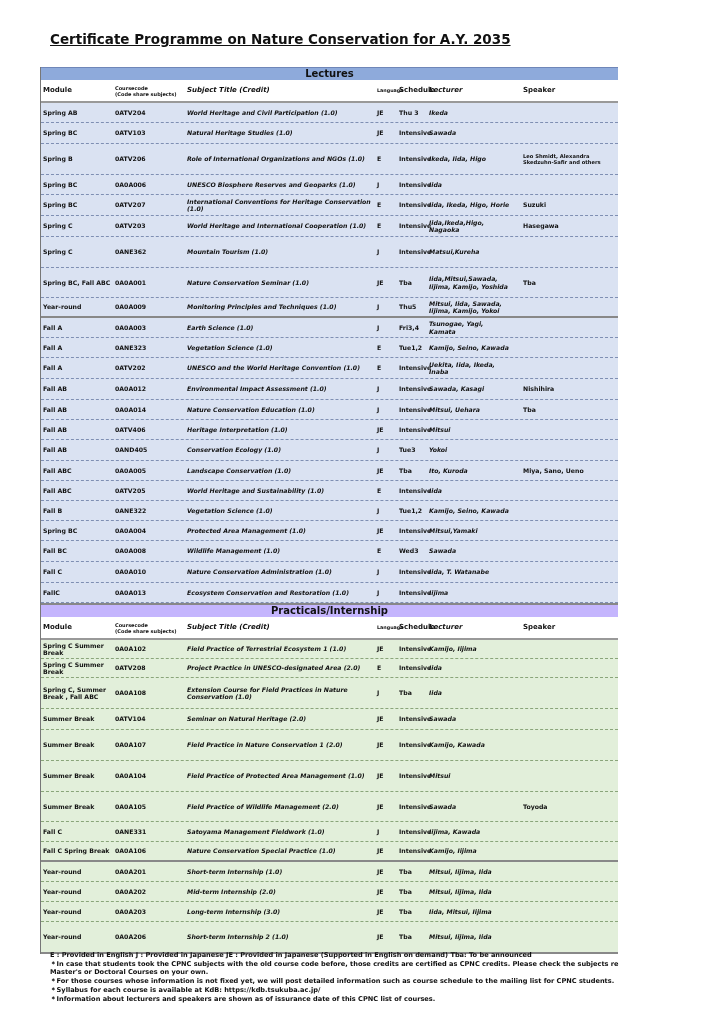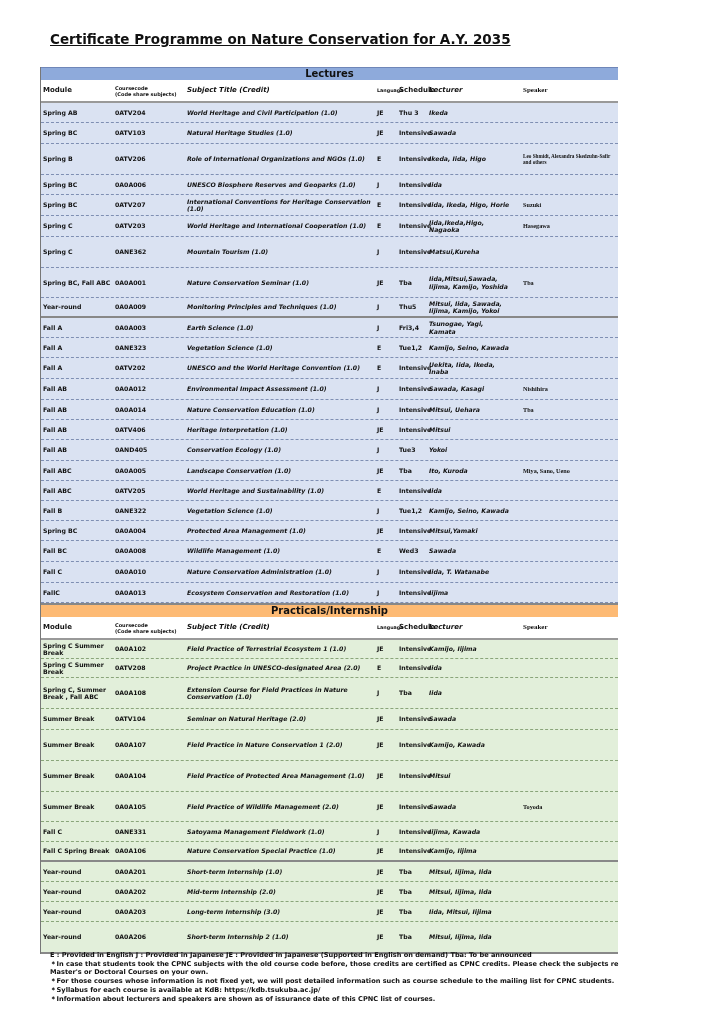--- a/index.html
+++ b/index.html
@@ -4,36 +4,36 @@
 <style>
   html, body { margin:0; padding:0; background:#ffffff; }
   body { width:724px; height:1024px; position:relative; overflow:hidden;
          font-family:"DejaVu Sans", sans-serif; color:#111; }
   .title { position:absolute; left:50px; top:31px; font-size:13.5px; font-weight:bold;
            text-decoration:underline; letter-spacing:0; margin:0; }
   .tbl { position:absolute; left:40px; top:67px; width:577px;
          border-left:1px solid #777; }
   .band { height:12px; font-size:10px; font-weight:bold; text-align:center; line-height:12px; }
   .band.lect { background:#8eaadb; border-top:1px solid #6f86b8; }
-  .band.prac { background:#fdba74; border-top:2px solid #888; }
+  .band.prac { background:#c4b5fd; border-top:2px solid #888; }
   .hdr { display:flex; align-items:center; background:#fff; height:21px;
          border-bottom:2px solid #999; font-weight:bold; font-size:7px; }
   .row { display:flex; align-items:center; font-size:6.2px; font-weight:bold;
          border-bottom:1px dashed #7f8fb3; box-sizing:border-box; }
   .lect-row { background:#dae2f2; }
   .prac-row { background:#e2efda; border-bottom:1px dashed #8aa57a; }
   .row.thick { border-bottom:2px solid #888; }
   .c { padding:0 2px; box-sizing:border-box; line-height:7.5px; }
   .c-mod { width:72px; }
   .c-code { width:72px; }
   .c-sub { width:190px;font-style:italic; }
   .c-lang { width:22px; }
   .c-sch { width:30px; }
   .c-lec { width:86px;font-style:italic; }
-  .c-spk { width:105px; padding-left:10px;font-family:Liberation Serif, serif; }
+  .c-spk { width:105px; padding-left:10px; }
   .hdr .c-code { font-size:5px; line-height:6px; font-weight:bold; }
   .hdr .c-lang { font-size:4.8px; }
   .hdr .c-spk { padding-left:10px; }
   .spk-small { font-size:5.2px; line-height:6.5px; }
   .notes { position:absolute; left:50px; top:951px; width:680px; font-size:6.6px;
            font-weight:bold; line-height:8.7px; white-space:nowrap; }
 </style>
 </head>
 <body>
 

